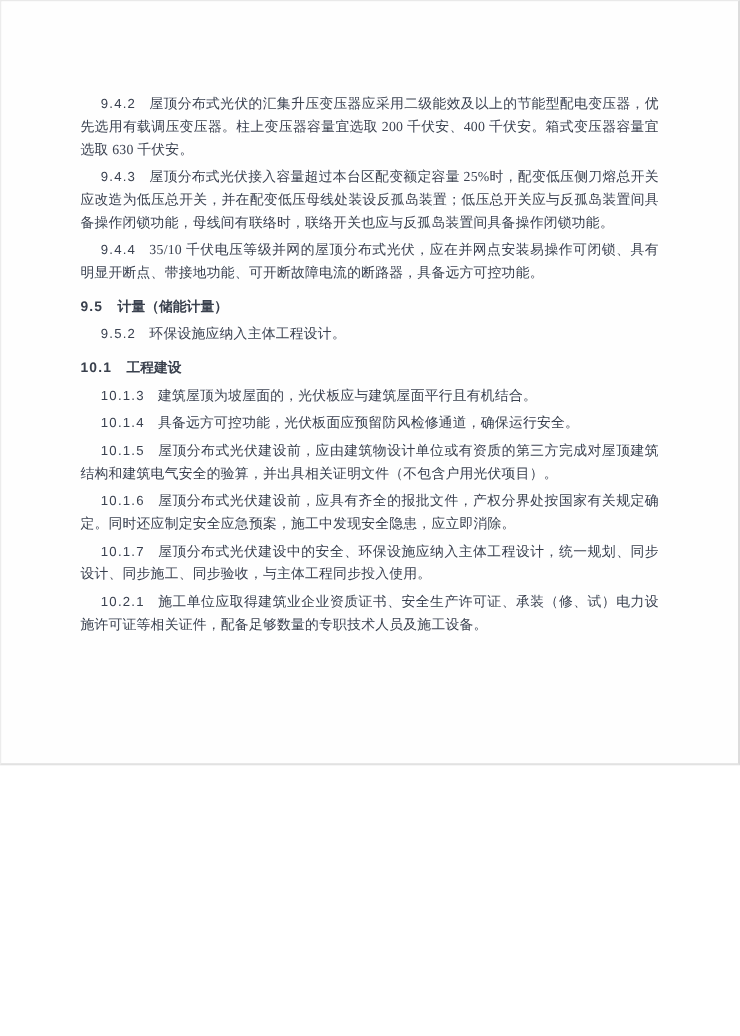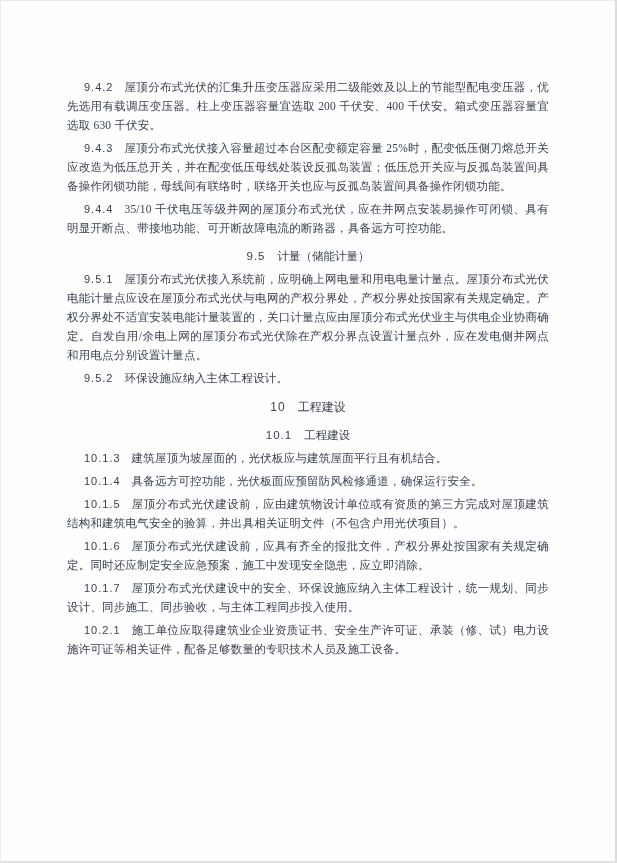--- a/index.html
+++ b/index.html
@@ -3,21 +3,21 @@
 <meta charset="utf-8">
 <style>
   html, body {
     margin: 0;
     padding: 0;
     background: #ffffff;
   }
   .page {
     position: relative;
     width: 617px;
-    height: 863px;
+    height: 638px;
     box-sizing: border-box;
     background: #fefefe;
     border-top: 1px solid #e9e9e9;
     border-left: 1px solid #ececec;
     border-right: 2px solid #dcdcdc;
     border-bottom: 2px solid #e2e2e2;
     overflow: hidden;
     font-family: "Liberation Serif", "DejaVu Serif", serif;
     color: #3a4150;
   }
@@ -35,22 +35,22 @@
   }
   .clause .num {
     font-family: "Liberation Sans", "DejaVu Sans", sans-serif;
     font-size: 11px;
     margin-right: 11px;
     letter-spacing: 1px;
     white-space: nowrap;
   }
   .heading {
     font-family: "Liberation Sans", "DejaVu Sans", sans-serif;
-    font-weight: normal;
-    text-align: center;
+    font-weight: bold;
+    text-align: left;
     text-indent: 0;
     color: #39404d;
   }
   .h1 {
     font-size: 12px;
     line-height: 19px;
     margin: 10px 0 4px 0;
   }
   .h2 {
     font-size: 11.5px;
@@ -65,23 +65,21 @@
 </style>
 </head>
 <body>
 
 <div class="page">
   <div class="doc-body" id="doc-body">
       <p class="clause"><span class="num">9.4.2</span><span class="txt">屋顶分布式光伏的汇集升压变压器应采用二级能效及以上的节能型配电变压器，优先选用有载调压变压器。柱上变压器容量宜选取 200 千伏安、400 千伏安。箱式变压器容量宜选取 630 千伏安。</span></p>
       <p class="clause"><span class="num">9.4.3</span><span class="txt">屋顶分布式光伏接入容量超过本台区配变额定容量 25%时，配变低压侧刀熔总开关应改造为低压总开关，并在配变低压母线处装设反孤岛装置；低压总开关应与反孤岛装置间具备操作闭锁功能，母线间有联络时，联络开关也应与反孤岛装置间具备操作闭锁功能。</span></p>
       <p class="clause"><span class="num">9.4.4</span><span class="txt">35/10 千伏电压等级并网的屋顶分布式光伏，应在并网点安装易操作可闭锁、具有明显开断点、带接地功能、可开断故障电流的断路器，具备远方可控功能。</span></p>
       <div class="heading h2"><span class="num">9.5</span><span class="txt">计量（储能计量）</span></div>
-      <p class="clause"><span class="num">9.5.1</span><span class="txt">屋顶分布式光伏接入系统前，应明确上网电量和用电电量计量点。屋顶分布式光伏电能计量点应设在屋顶分布式光伏与电网的产权分界处，产权分界处按国家有关规定确定。产权分界处不适宜安装电能计量装置的，关口计量点应由屋顶分布式光伏业主与供电企业协商确定。自发自用/余电上网的屋顶分布式光伏除在产权分界点设置计量点外，应在发电侧并网点和用电点分别设置计量点。</span></p>
       <p class="clause"><span class="num">9.5.2</span><span class="txt">环保设施应纳入主体工程设计。</span></p>
-      <div class="heading h1"><span class="num">10</span><span class="txt">工程建设</span></div>
       <div class="heading h2"><span class="num">10.1</span><span class="txt">工程建设</span></div>
       <p class="clause"><span class="num">10.1.3</span><span class="txt">建筑屋顶为坡屋面的，光伏板应与建筑屋面平行且有机结合。</span></p>
       <p class="clause"><span class="num">10.1.4</span><span class="txt">具备远方可控功能，光伏板面应预留防风检修通道，确保运行安全。</span></p>
       <p class="clause"><span class="num">10.1.5</span><span class="txt">屋顶分布式光伏建设前，应由建筑物设计单位或有资质的第三方完成对屋顶建筑结构和建筑电气安全的验算，并出具相关证明文件（不包含户用光伏项目）。</span></p>
       <p class="clause"><span class="num">10.1.6</span><span class="txt">屋顶分布式光伏建设前，应具有齐全的报批文件，产权分界处按国家有关规定确定。同时还应制定安全应急预案，施工中发现安全隐患，应立即消除。</span></p>
       <p class="clause"><span class="num">10.1.7</span><span class="txt">屋顶分布式光伏建设中的安全、环保设施应纳入主体工程设计，统一规划、同步设计、同步施工、同步验收，与主体工程同步投入使用。</span></p>
       <p class="clause"><span class="num">10.2.1</span><span class="txt">施工单位应取得建筑业企业资质证书、安全生产许可证、承装（修、试）电力设施许可证等相关证件，配备足够数量的专职技术人员及施工设备。</span></p>
     </div>
 
 </div>

